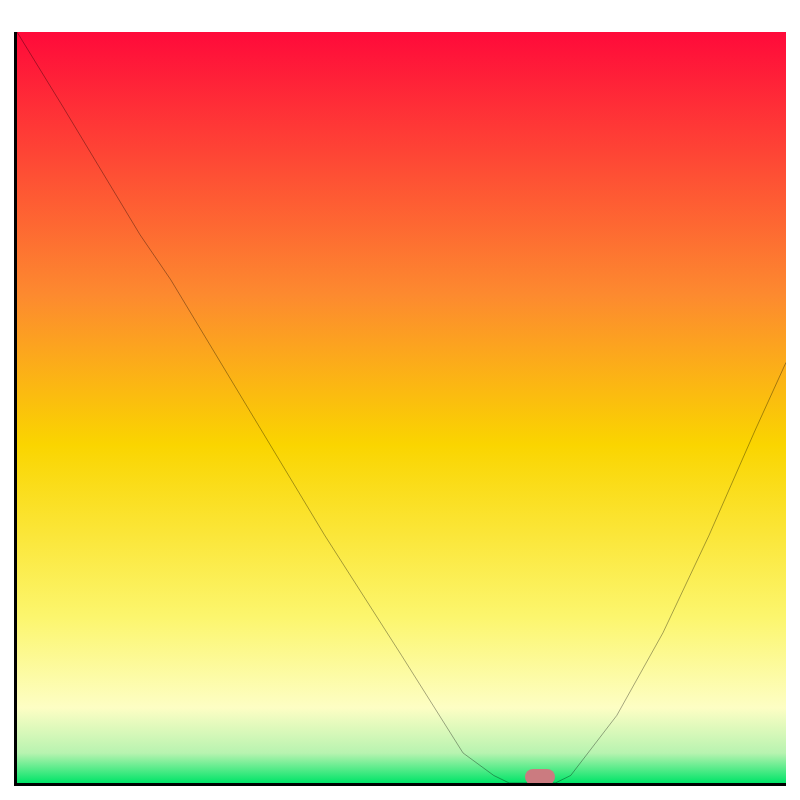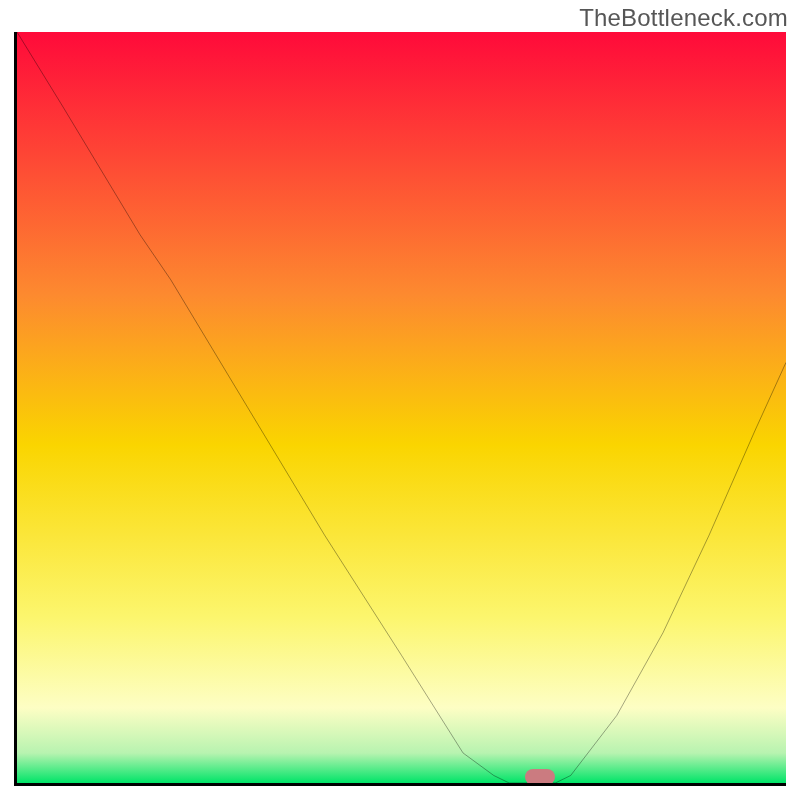--- a/index.html
+++ b/index.html
@@ -45,21 +45,20 @@
     width: 30px;
     height: 16px;
     border-radius: 8px;
     background: #cb7b80;
     transform: translate(-50%, -50%);
   }
 </style>
 </head>
 <body>
 <div class="wrap">
-  <div class="attribution">TheBottleneck.com</div>
 
   <div class="plot">
     <svg viewBox="0 0 100 100" preserveAspectRatio="none">
       <defs>
         <linearGradient id="bg" x1="0" y1="0" x2="0" y2="1">
           <stop id="g0" offset="0%" stop-color="#ff0a3a"></stop>
           <stop id="g1" offset="35%" stop-color="#fd8a2f"></stop>
           <stop id="g2" offset="55%" stop-color="#fad500"></stop>
           <stop id="g3" offset="78%" stop-color="#fcf66e"></stop>
           <stop id="g4" offset="90%" stop-color="#fdfec4"></stop>

